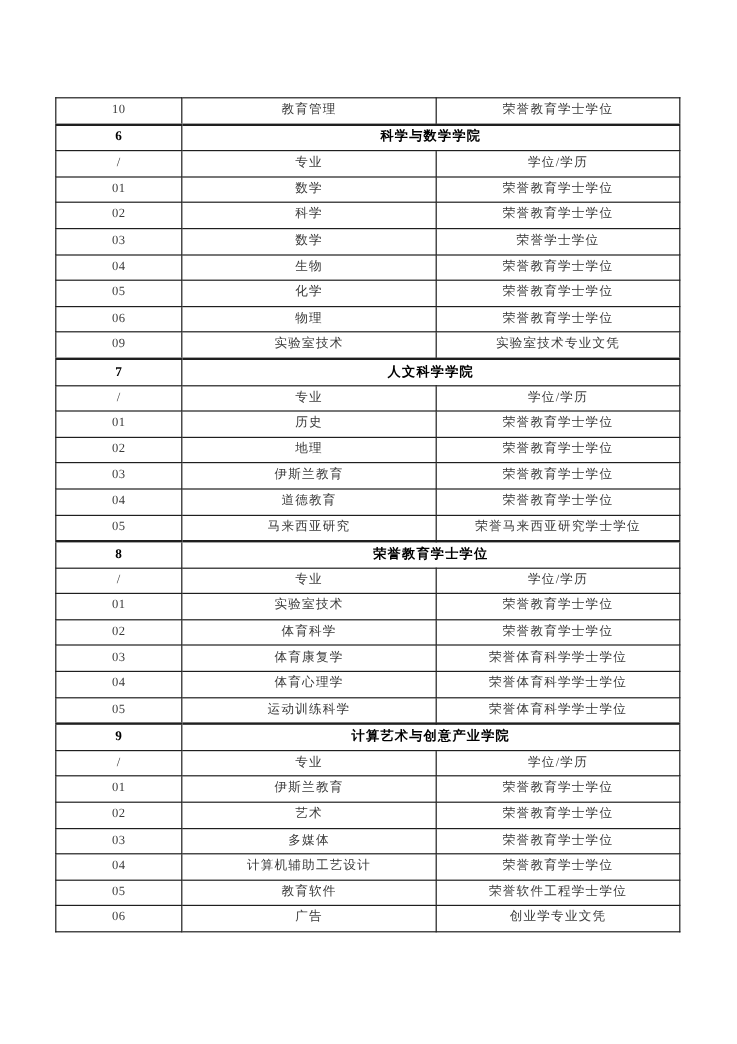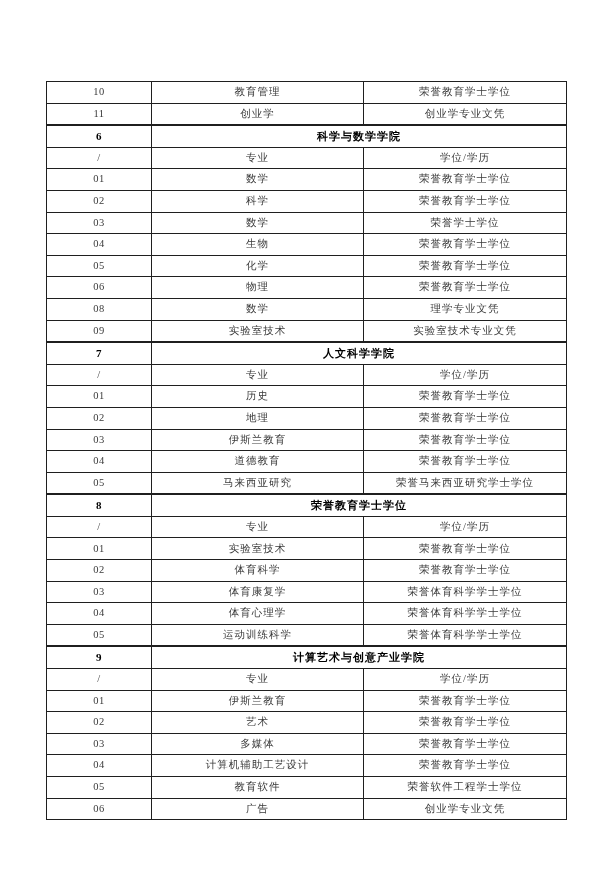--- a/index.html
+++ b/index.html
@@ -63,25 +63,20 @@
       <col class="c1">
       <col class="c2">
       <col class="c3">
     </colgroup>
     <tbody id="table-body">
         <tr class="row-data">
           <td class="num-cell">10</td>
           <td class="major-cell">教育管理</td>
           <td class="degree-cell">荣誉教育学士学位</td>
         </tr>
-        <tr class="row-data">
-          <td class="num-cell">11</td>
-          <td class="major-cell">创业学</td>
-          <td class="degree-cell">创业学专业文凭</td>
-        </tr>
         <tr class="row-section">
           <td class="num-cell">6</td>
           <td class="title-cell" colspan="2">科学与数学学院</td>
         </tr>
         <tr class="row-header">
           <td class="num-cell">/</td>
           <td class="major-cell">专业</td>
           <td class="degree-cell">学位/学历</td>
         </tr>
         <tr class="row-data">
@@ -106,25 +101,20 @@
         </tr>
         <tr class="row-data">
           <td class="num-cell">05</td>
           <td class="major-cell">化学</td>
           <td class="degree-cell">荣誉教育学士学位</td>
         </tr>
         <tr class="row-data">
           <td class="num-cell">06</td>
           <td class="major-cell">物理</td>
           <td class="degree-cell">荣誉教育学士学位</td>
-        </tr>
-        <tr class="row-data">
-          <td class="num-cell">08</td>
-          <td class="major-cell">数学</td>
-          <td class="degree-cell">理学专业文凭</td>
         </tr>
         <tr class="row-data">
           <td class="num-cell">09</td>
           <td class="major-cell">实验室技术</td>
           <td class="degree-cell">实验室技术专业文凭</td>
         </tr>
         <tr class="row-section">
           <td class="num-cell">7</td>
           <td class="title-cell" colspan="2">人文科学学院</td>
         </tr>

